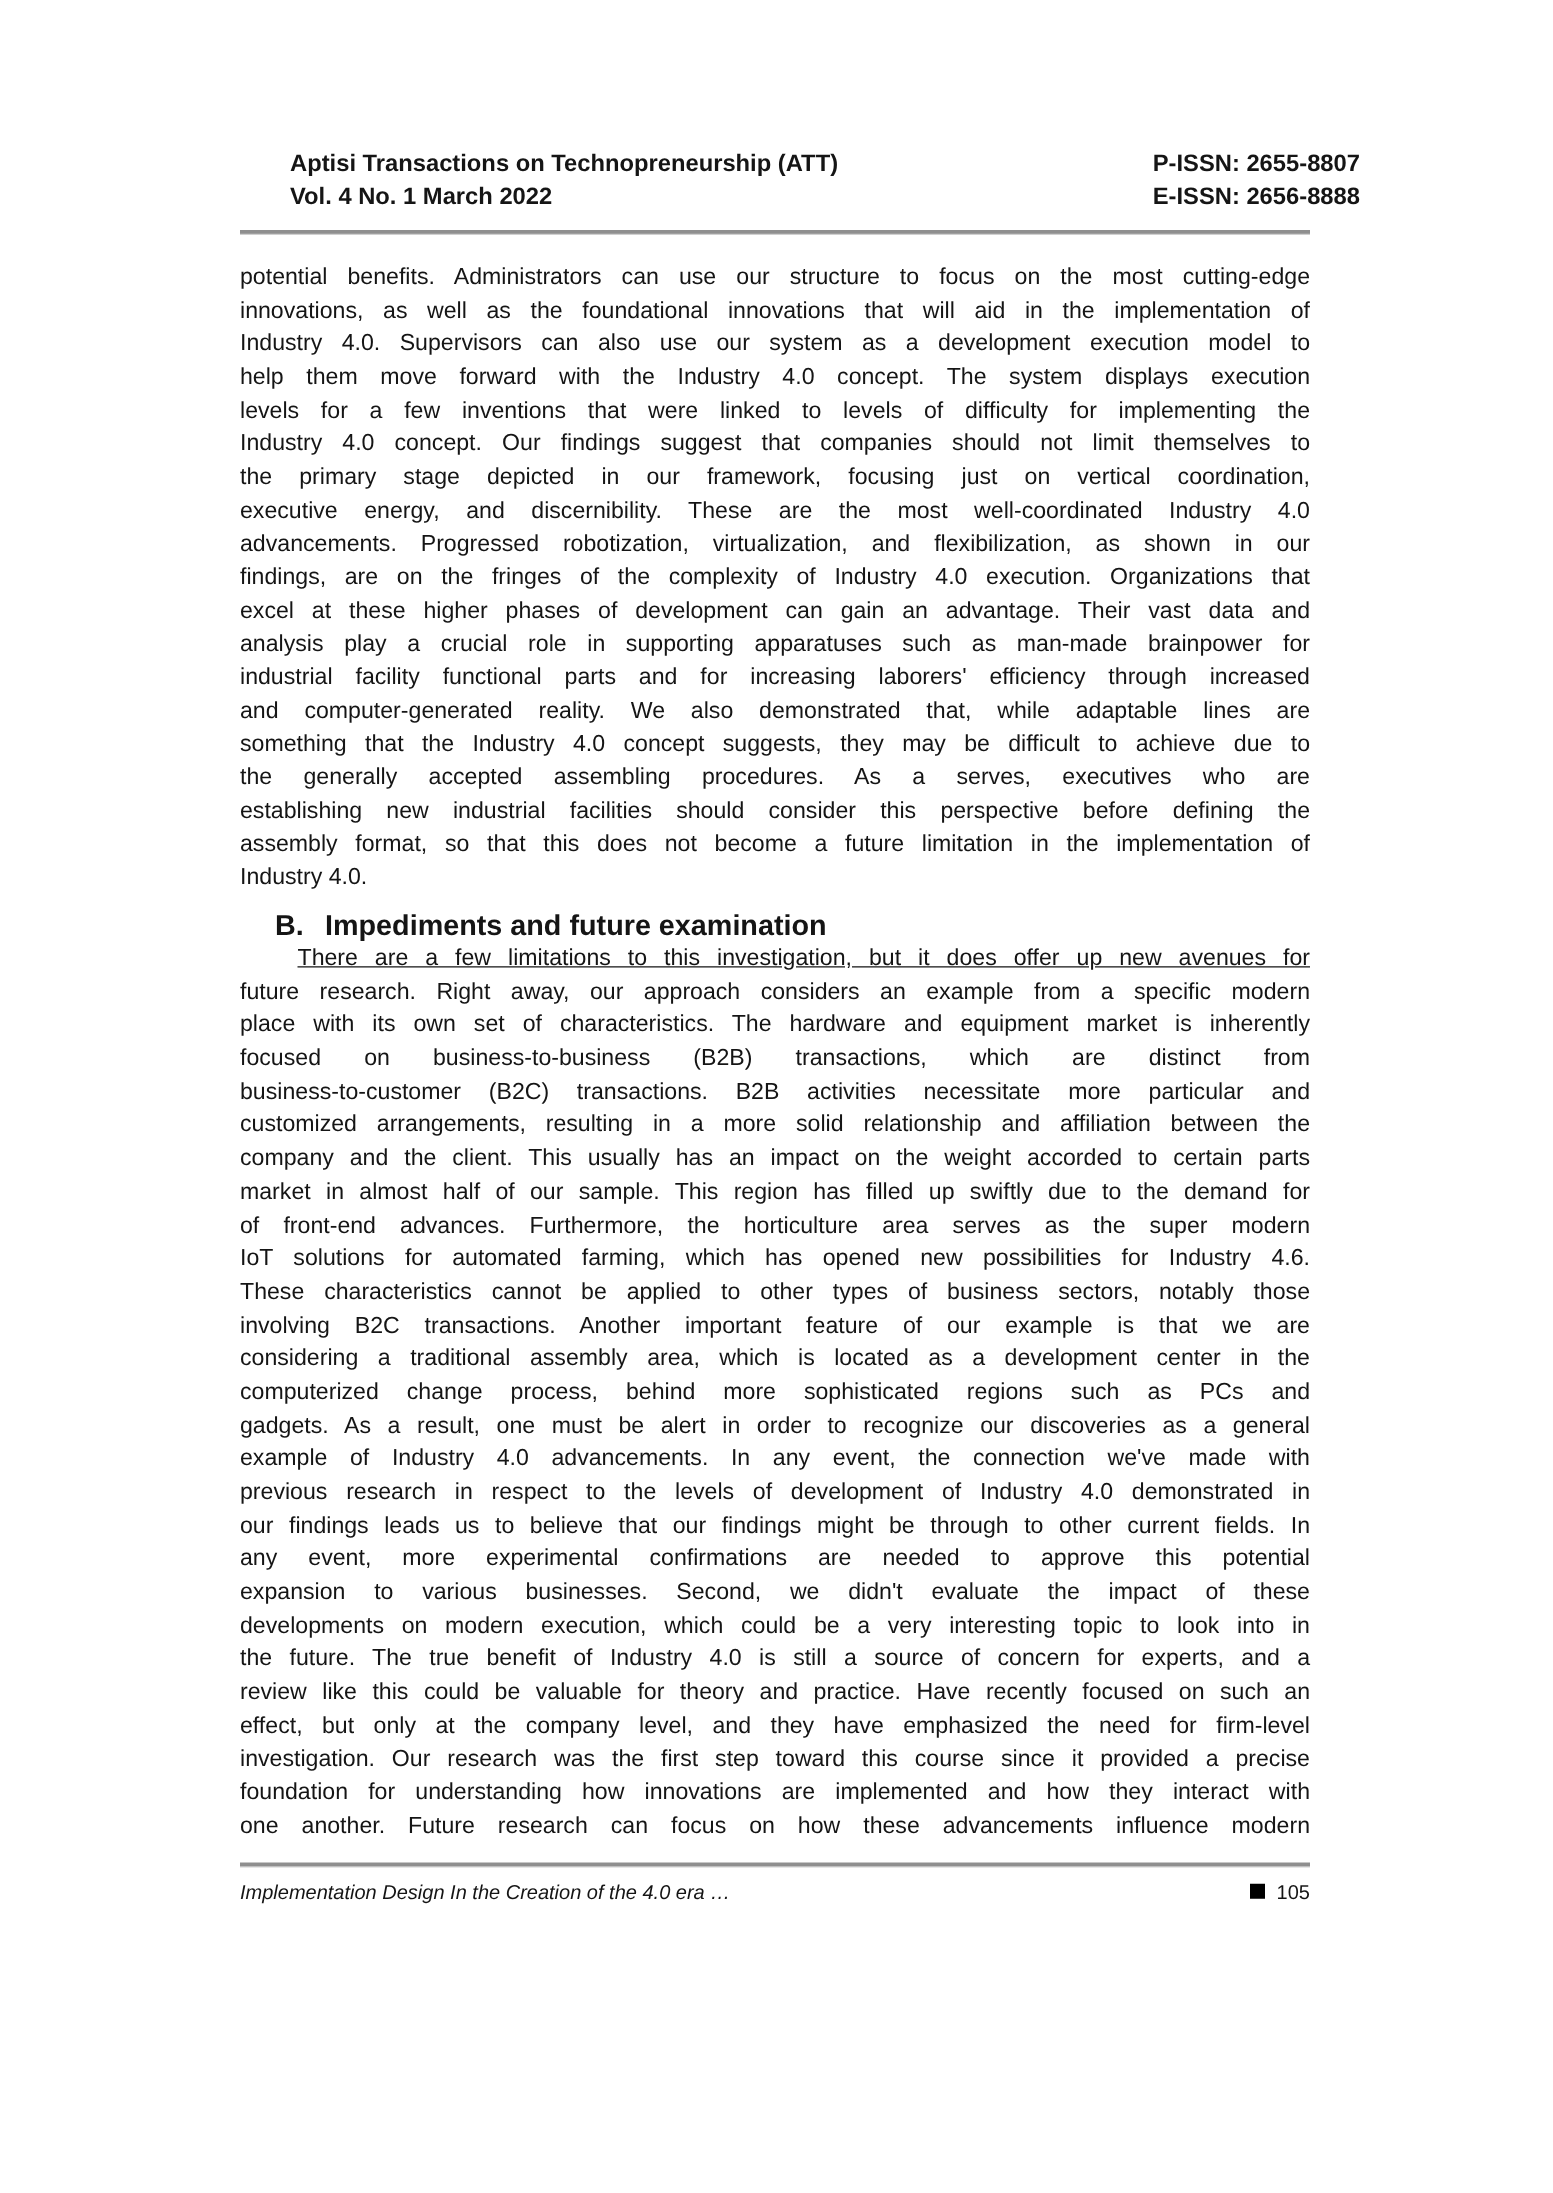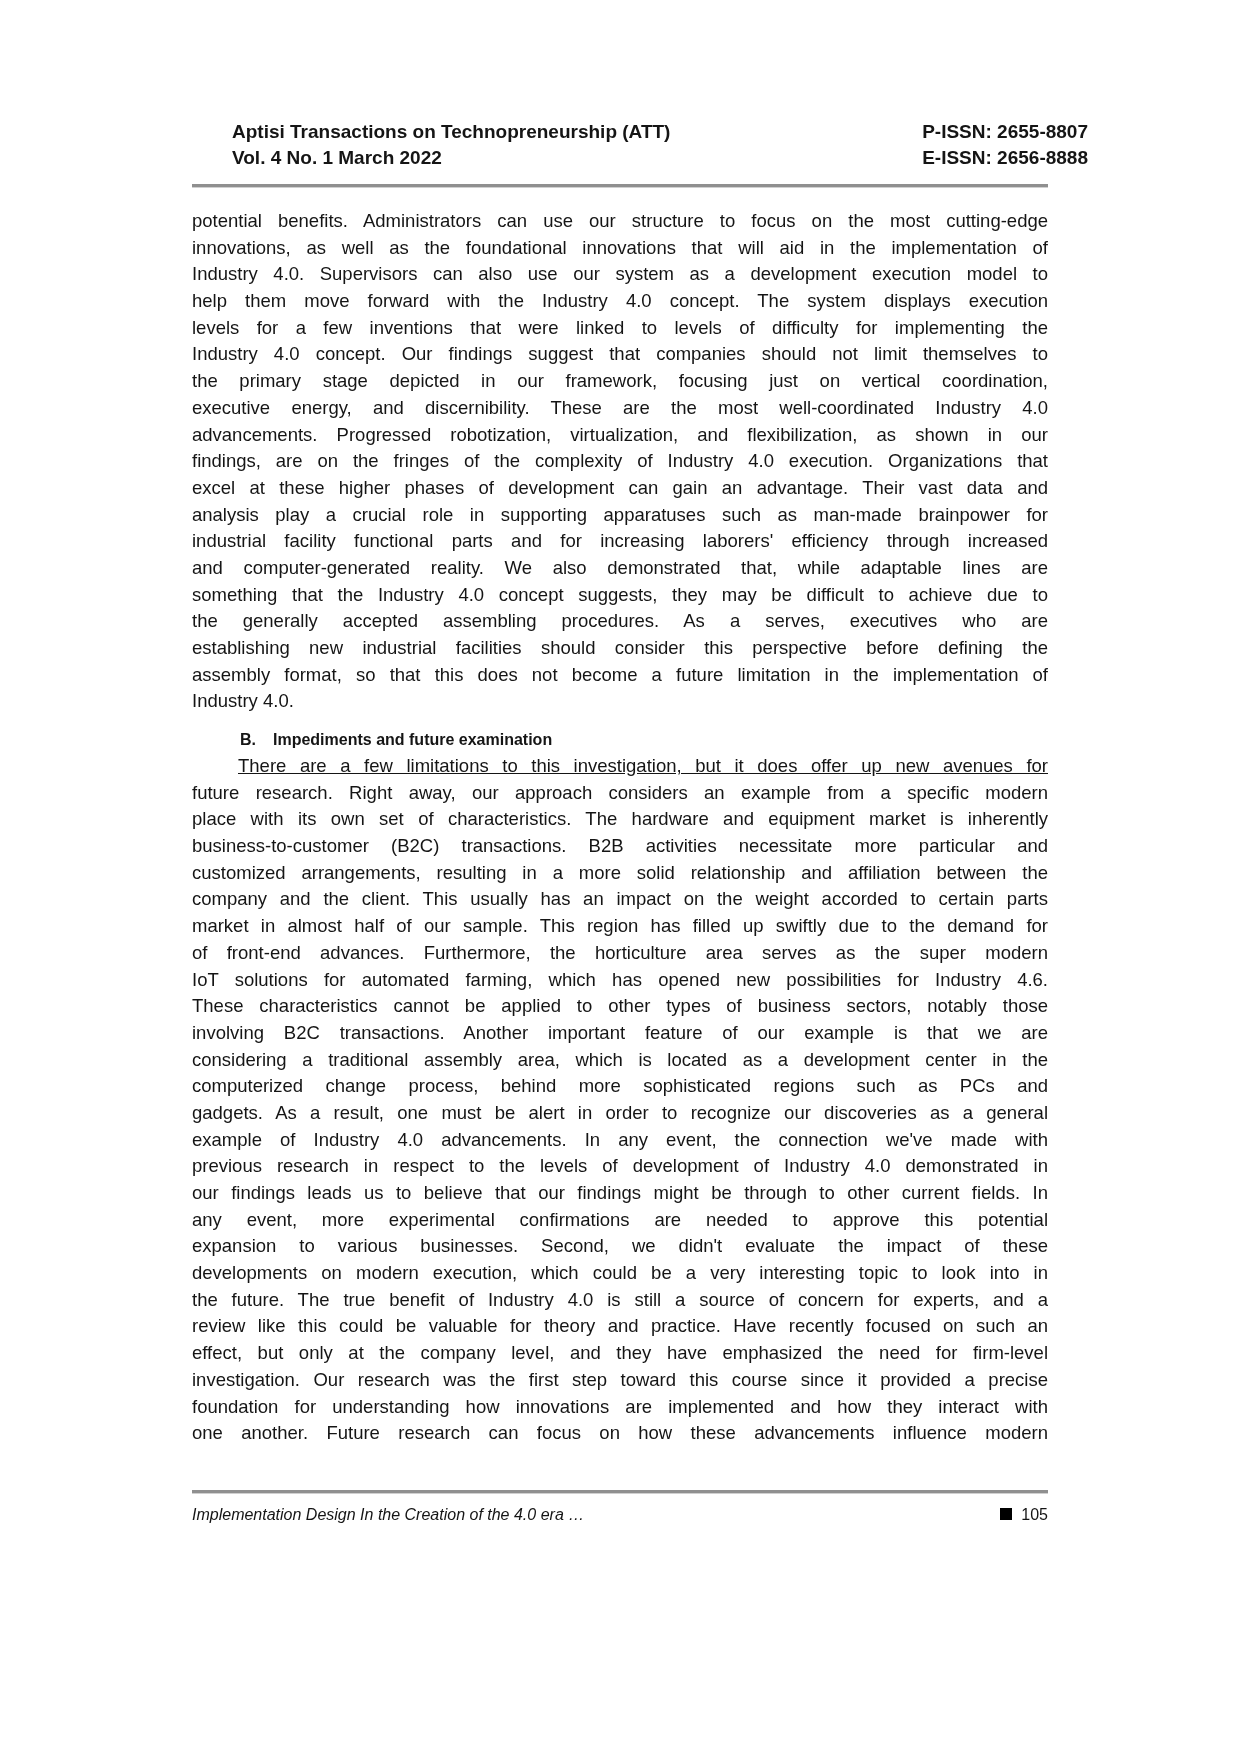--- a/index.html
+++ b/index.html
@@ -31,22 +31,22 @@
   .para-1 { top: 194px; margin-top: 14px; }
   .para-2 { top: 753px; }
   .para .line {
     height: 26.7px;
     text-align: justify;
     text-align-last: justify;
   }
   .para .line.last   { text-align-last: left; }
   .para .line.indent { padding-left: 46px; box-sizing: border-box; text-decoration: underline; }
   .section-heading {
-    position: absolute; left: 240px; top: 727px;
-    font-size: 16px; font-weight: bold; line-height: 26.7px;
+    position: absolute; left: 220px; top: 727px;
+    font-size: 23px; font-weight: bold; line-height: 26.7px;
   }
   .section-heading .title { margin-left: 17px; }
   .footer {
     position: absolute; left: 192px; top: 1502px; width: 856px;
     font-size: 16px; line-height: 26px;
   }
   .footer .running { float: left; font-style: italic; }
   .footer .pageno  { float: right; }
   .page-square {
     display: inline-block; width: 12px; height: 12px;
@@ -92,20 +92,21 @@
 </div>
 
 <div class="section-heading">
   <span>B.</span><span class="title">Impediments and future examination</span>
 </div>
 
 <div class="para para-2">
   <div class="line indent">There are a few limitations to this investigation, but it does offer up new avenues for</div>
   <div class="line">future research. Right away, our approach considers an example from a specific modern</div>
   <div class="line">place with its own set of characteristics. The hardware and equipment market is inherently</div>
+  <div class="line">focused on business-to-business (B2B) transactions, which are distinct from</div>
   <div class="line">business-to-customer (B2C) transactions. B2B activities necessitate more particular and</div>
   <div class="line">customized arrangements, resulting in a more solid relationship and affiliation between the</div>
   <div class="line">company and the client. This usually has an impact on the weight accorded to certain parts</div>
   <div class="line">market in almost half of our sample. This region has filled up swiftly due to the demand for</div>
   <div class="line">of front-end advances. Furthermore, the horticulture area serves as the super modern</div>
   <div class="line">IoT solutions for automated farming, which has opened new possibilities for Industry 4.6.</div>
   <div class="line">These characteristics cannot be applied to other types of business sectors, notably those</div>
   <div class="line">involving B2C transactions. Another important feature of our example is that we are</div>
   <div class="line">considering a traditional assembly area, which is located as a development center in the</div>
   <div class="line">computerized change process, behind more sophisticated regions such as PCs and</div>

